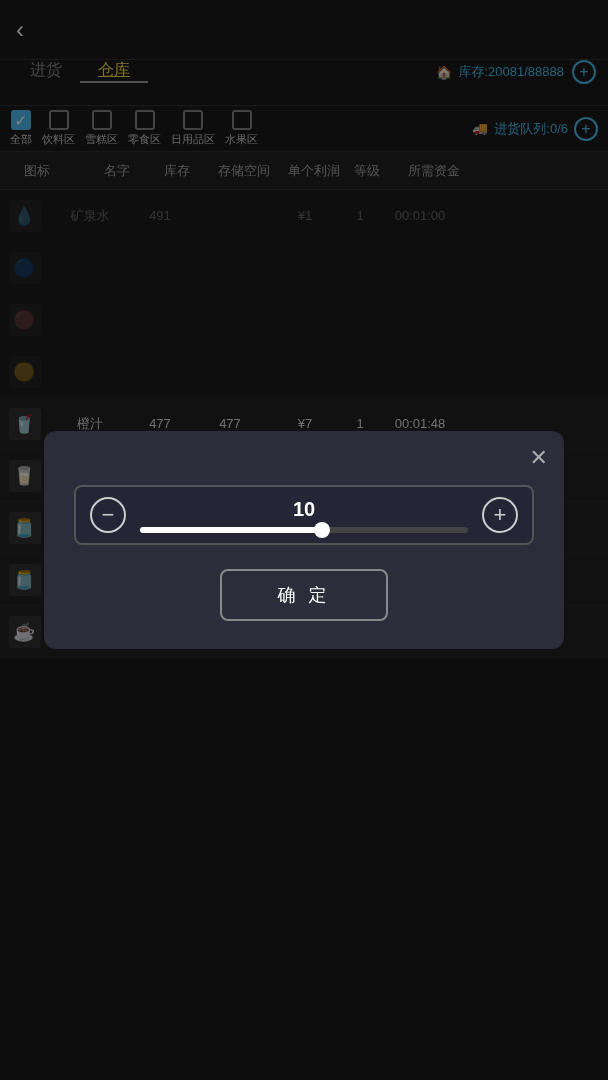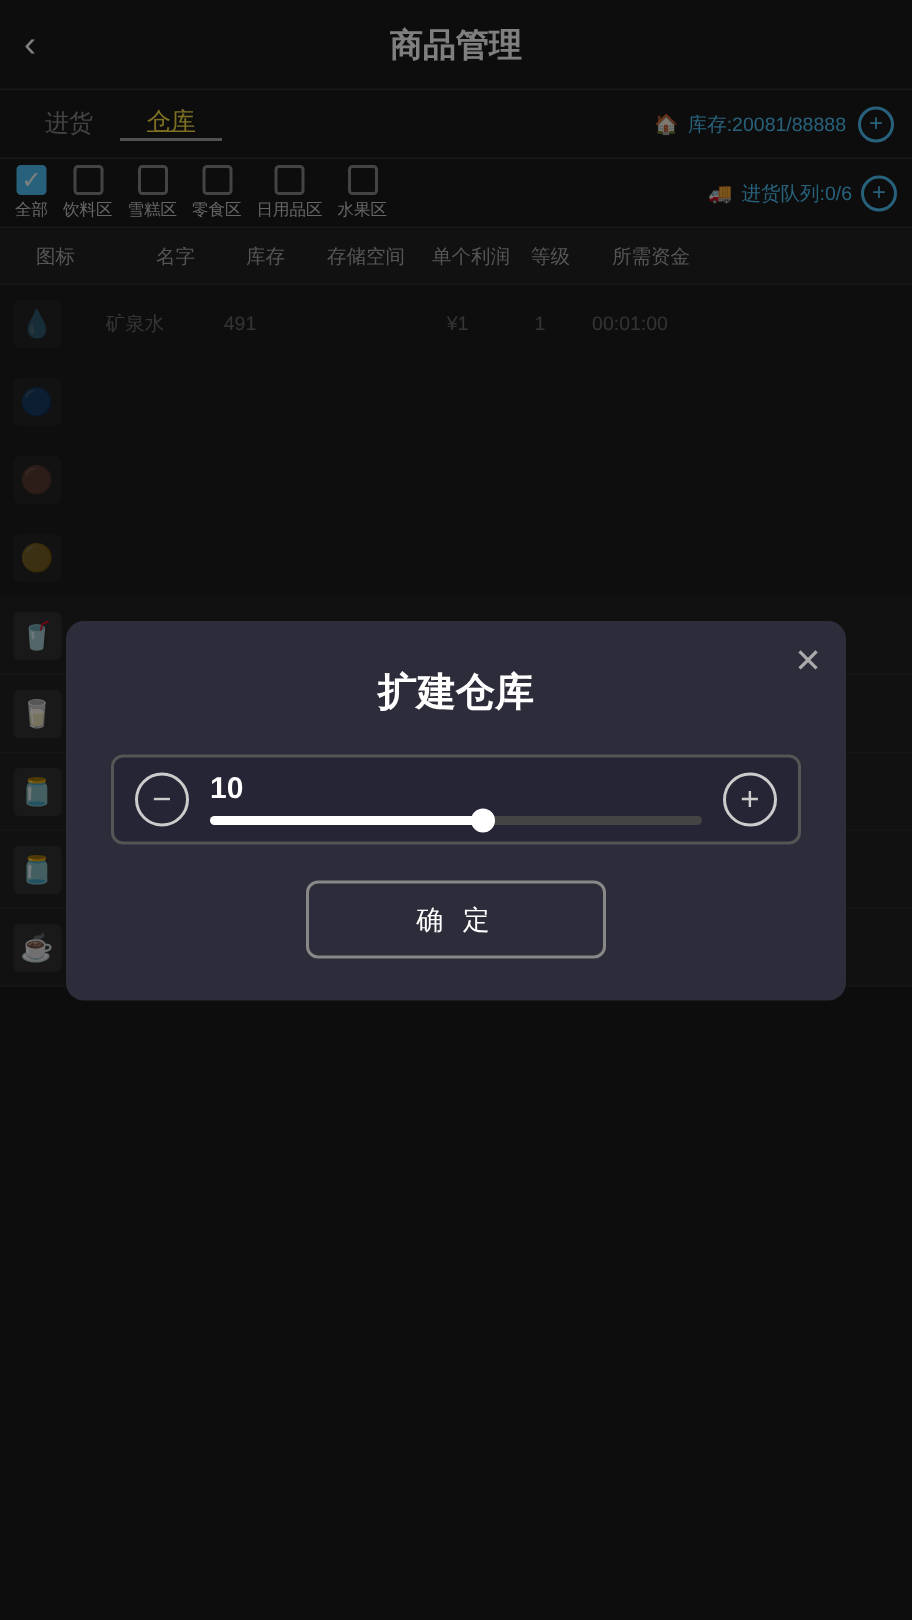--- a/index.html
+++ b/index.html
@@ -32,21 +32,21 @@
     }
     .header-title {
       font-size: 22px;
       font-weight: bold;
       color: #fff;
     }
 
     
     .tabs {
       display: flex;
-      align-items: center;
+      align-items: flex-start;
       height: 46px;
       background: #1a1a1a;
       border-bottom: 1px solid #333;
       padding: 0 12px;
     }
     .tab {
       font-size: 16px;
       color: #888;
       padding: 0 18px;
       cursor: pointer;
@@ -245,20 +245,21 @@
       justify-content: center;
       font-size: 22px;
       color: #ccc;
       cursor: pointer;
       flex-shrink: 0;
     }
     .slider-center {
       flex: 1;
       display: flex;
       flex-direction: column;
+      align-items: center;
       gap: 6px;
     }
     .slider-value {
       font-size: 20px;
       color: #fff;
       font-weight: bold;
     }
     .slider-track {
       width: 100%;
       height: 6px;
@@ -278,39 +279,38 @@
       background: #fff;
       border-radius: 50%;
       position: absolute;
       top: -5px;
       left: 53%;
     }
 
     
     .confirm-btn {
       display: block;
-      width: 200px;
+      width: 168px;
       margin: 0 auto;
       padding: 12px 0;
       background: transparent;
       border: 2px solid #888;
       border-radius: 8px;
       color: #fff;
       font-size: 18px;
       cursor: pointer;
       text-align: center;
       letter-spacing: 4px;
     }
   </style>
 </head>
 <body>
 
 <div class="header">
   <span class="back-btn">‹</span>
-  <span class="header-title">商品管理</span>
 </div>
 
 <div class="tabs">
   <span class="tab">进货</span>
   <span class="tab active">仓库</span>
   <div class="tab-right">
     <div class="storage-info">
       <span>🏠</span>
       <span>库存:20081/88888</span>
     </div>
@@ -462,21 +462,20 @@
   <div class="cell">431</div>
   <div class="cell">431</div>
   <div class="cell">¥10</div>
   <div class="cell">1</div>
   <div class="cell">00:02:12</div>
 </div>
 
 <div class="modal-overlay">
   <div class="modal">
     <span class="modal-close">✕</span>
-    <div class="modal-title">扩建仓库</div>
     <div class="modal-body">
     </div>
 
     <div class="slider-row">
       <div class="slider-minus">−</div>
       <div class="slider-center">
         <span class="slider-value">10</span>
         <div class="slider-track">
           <div class="slider-fill"></div>
           <div class="slider-thumb"></div>

